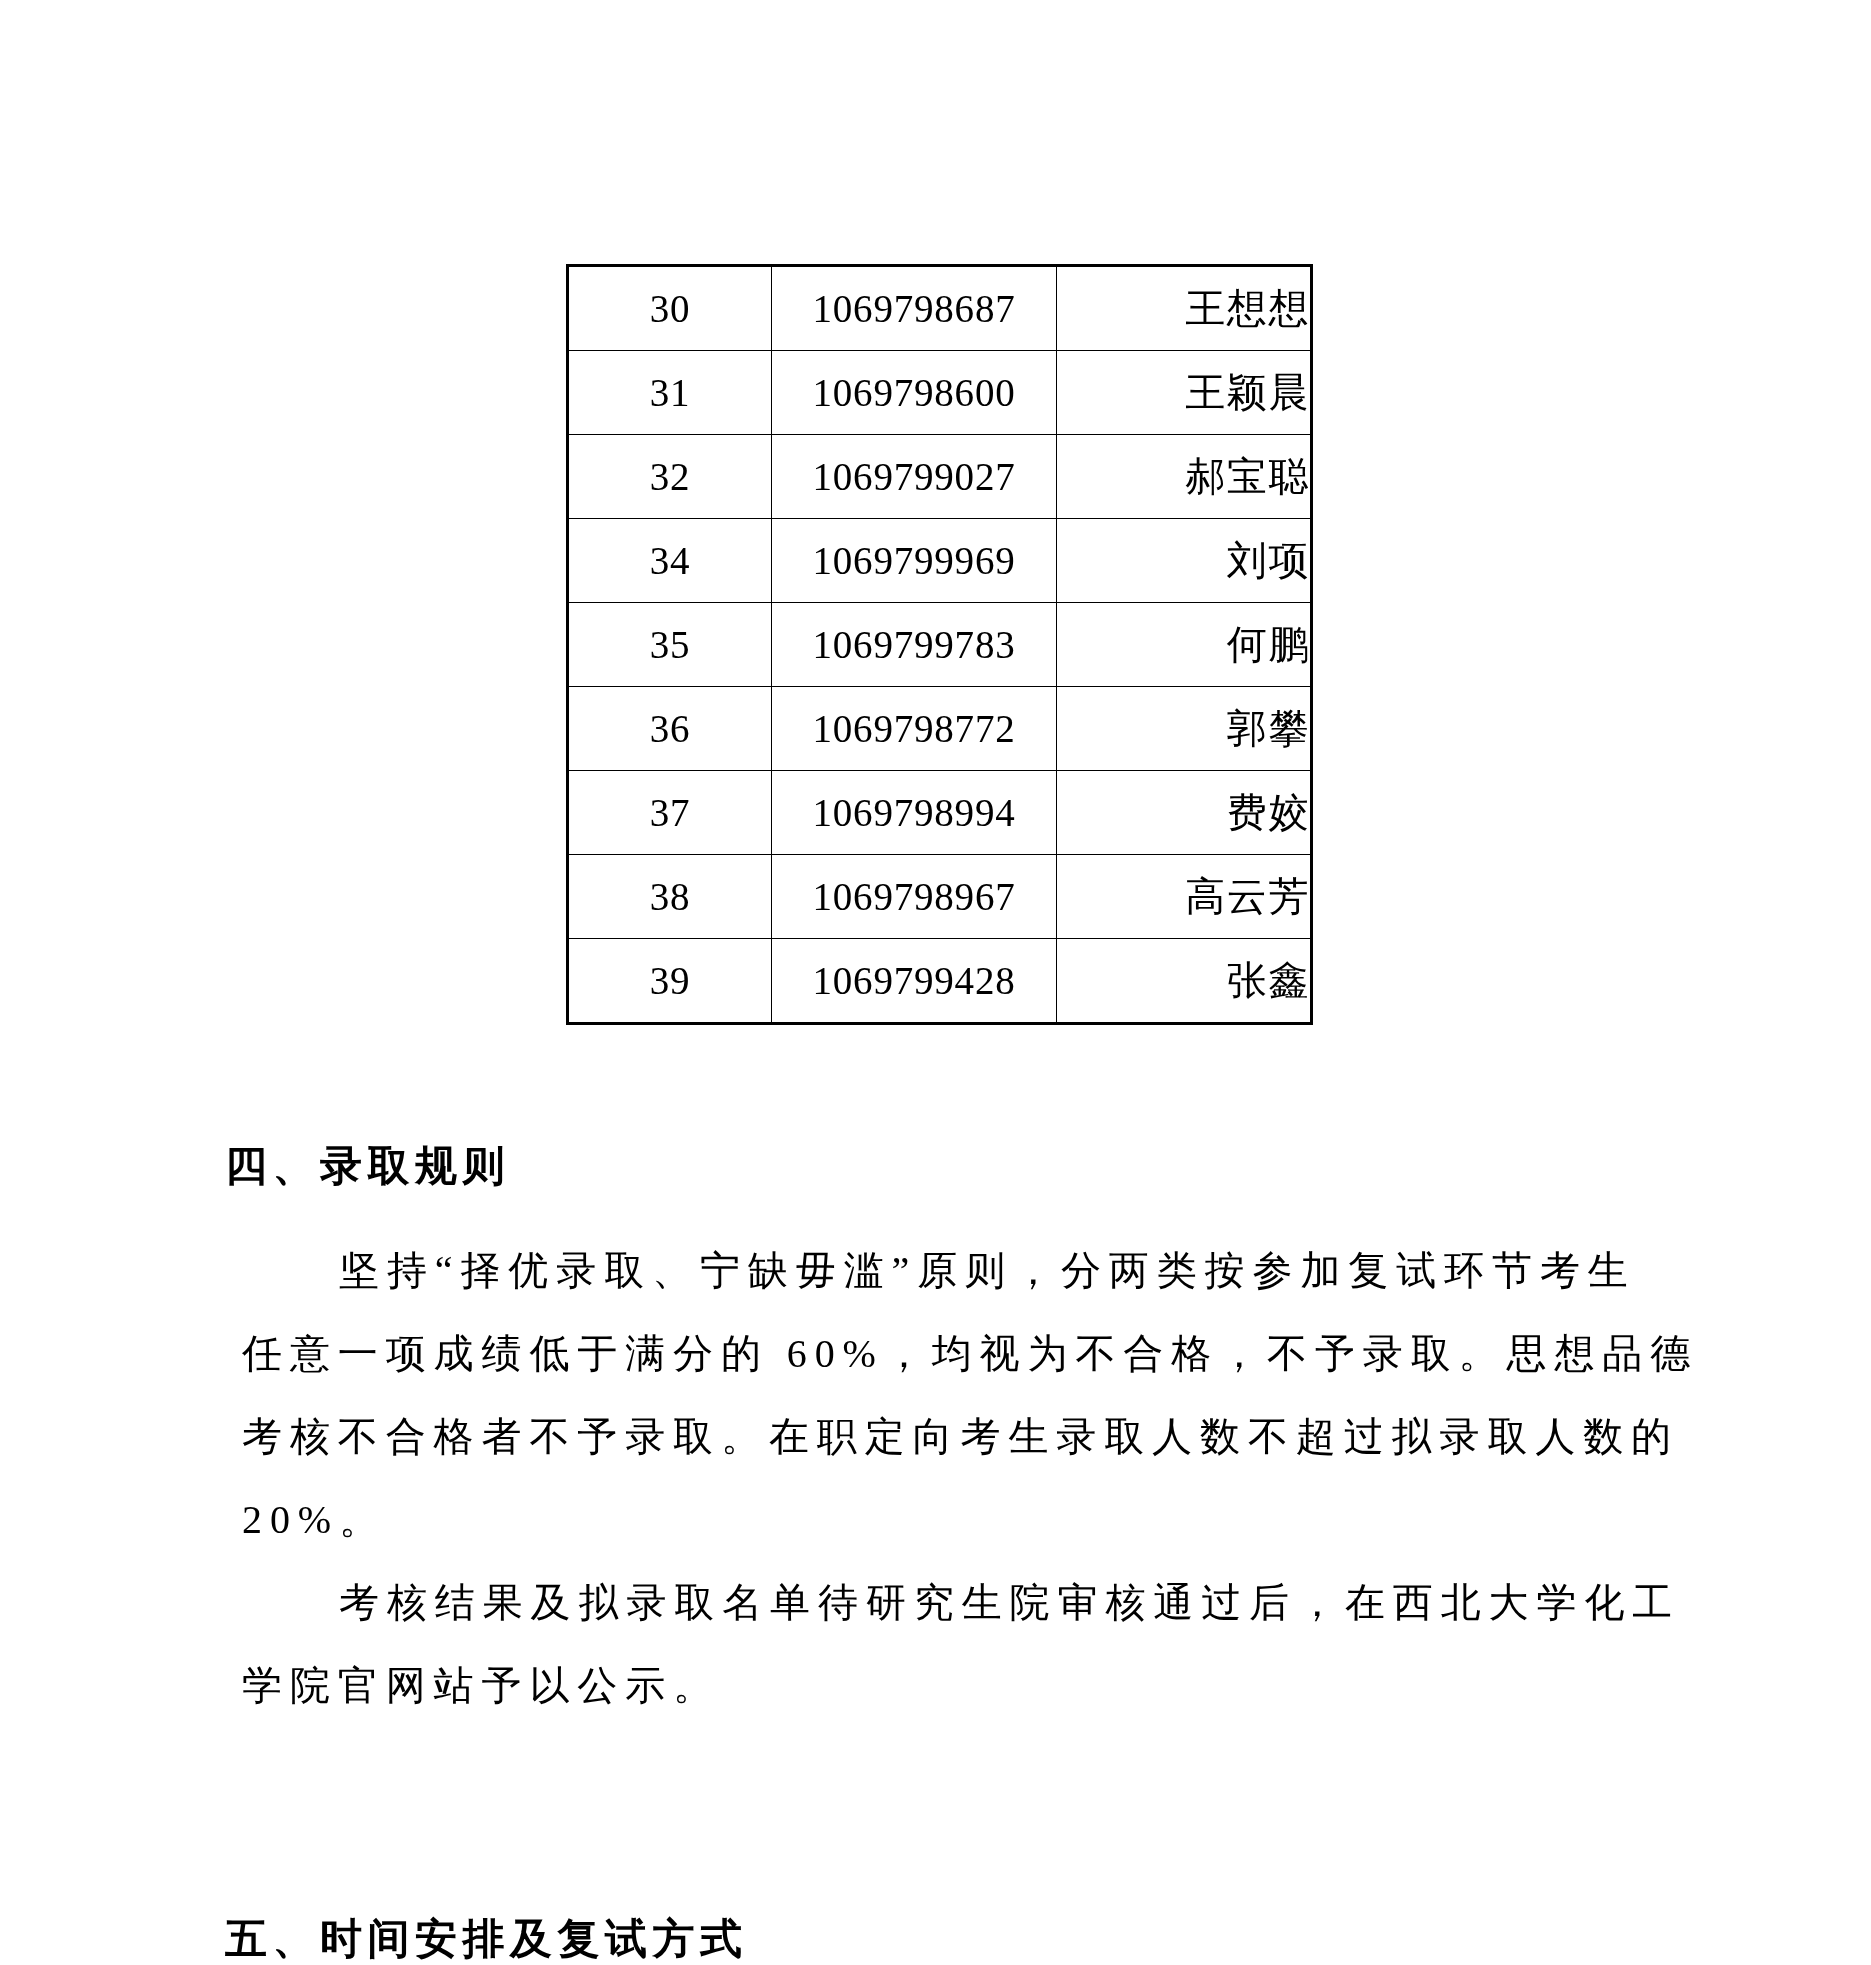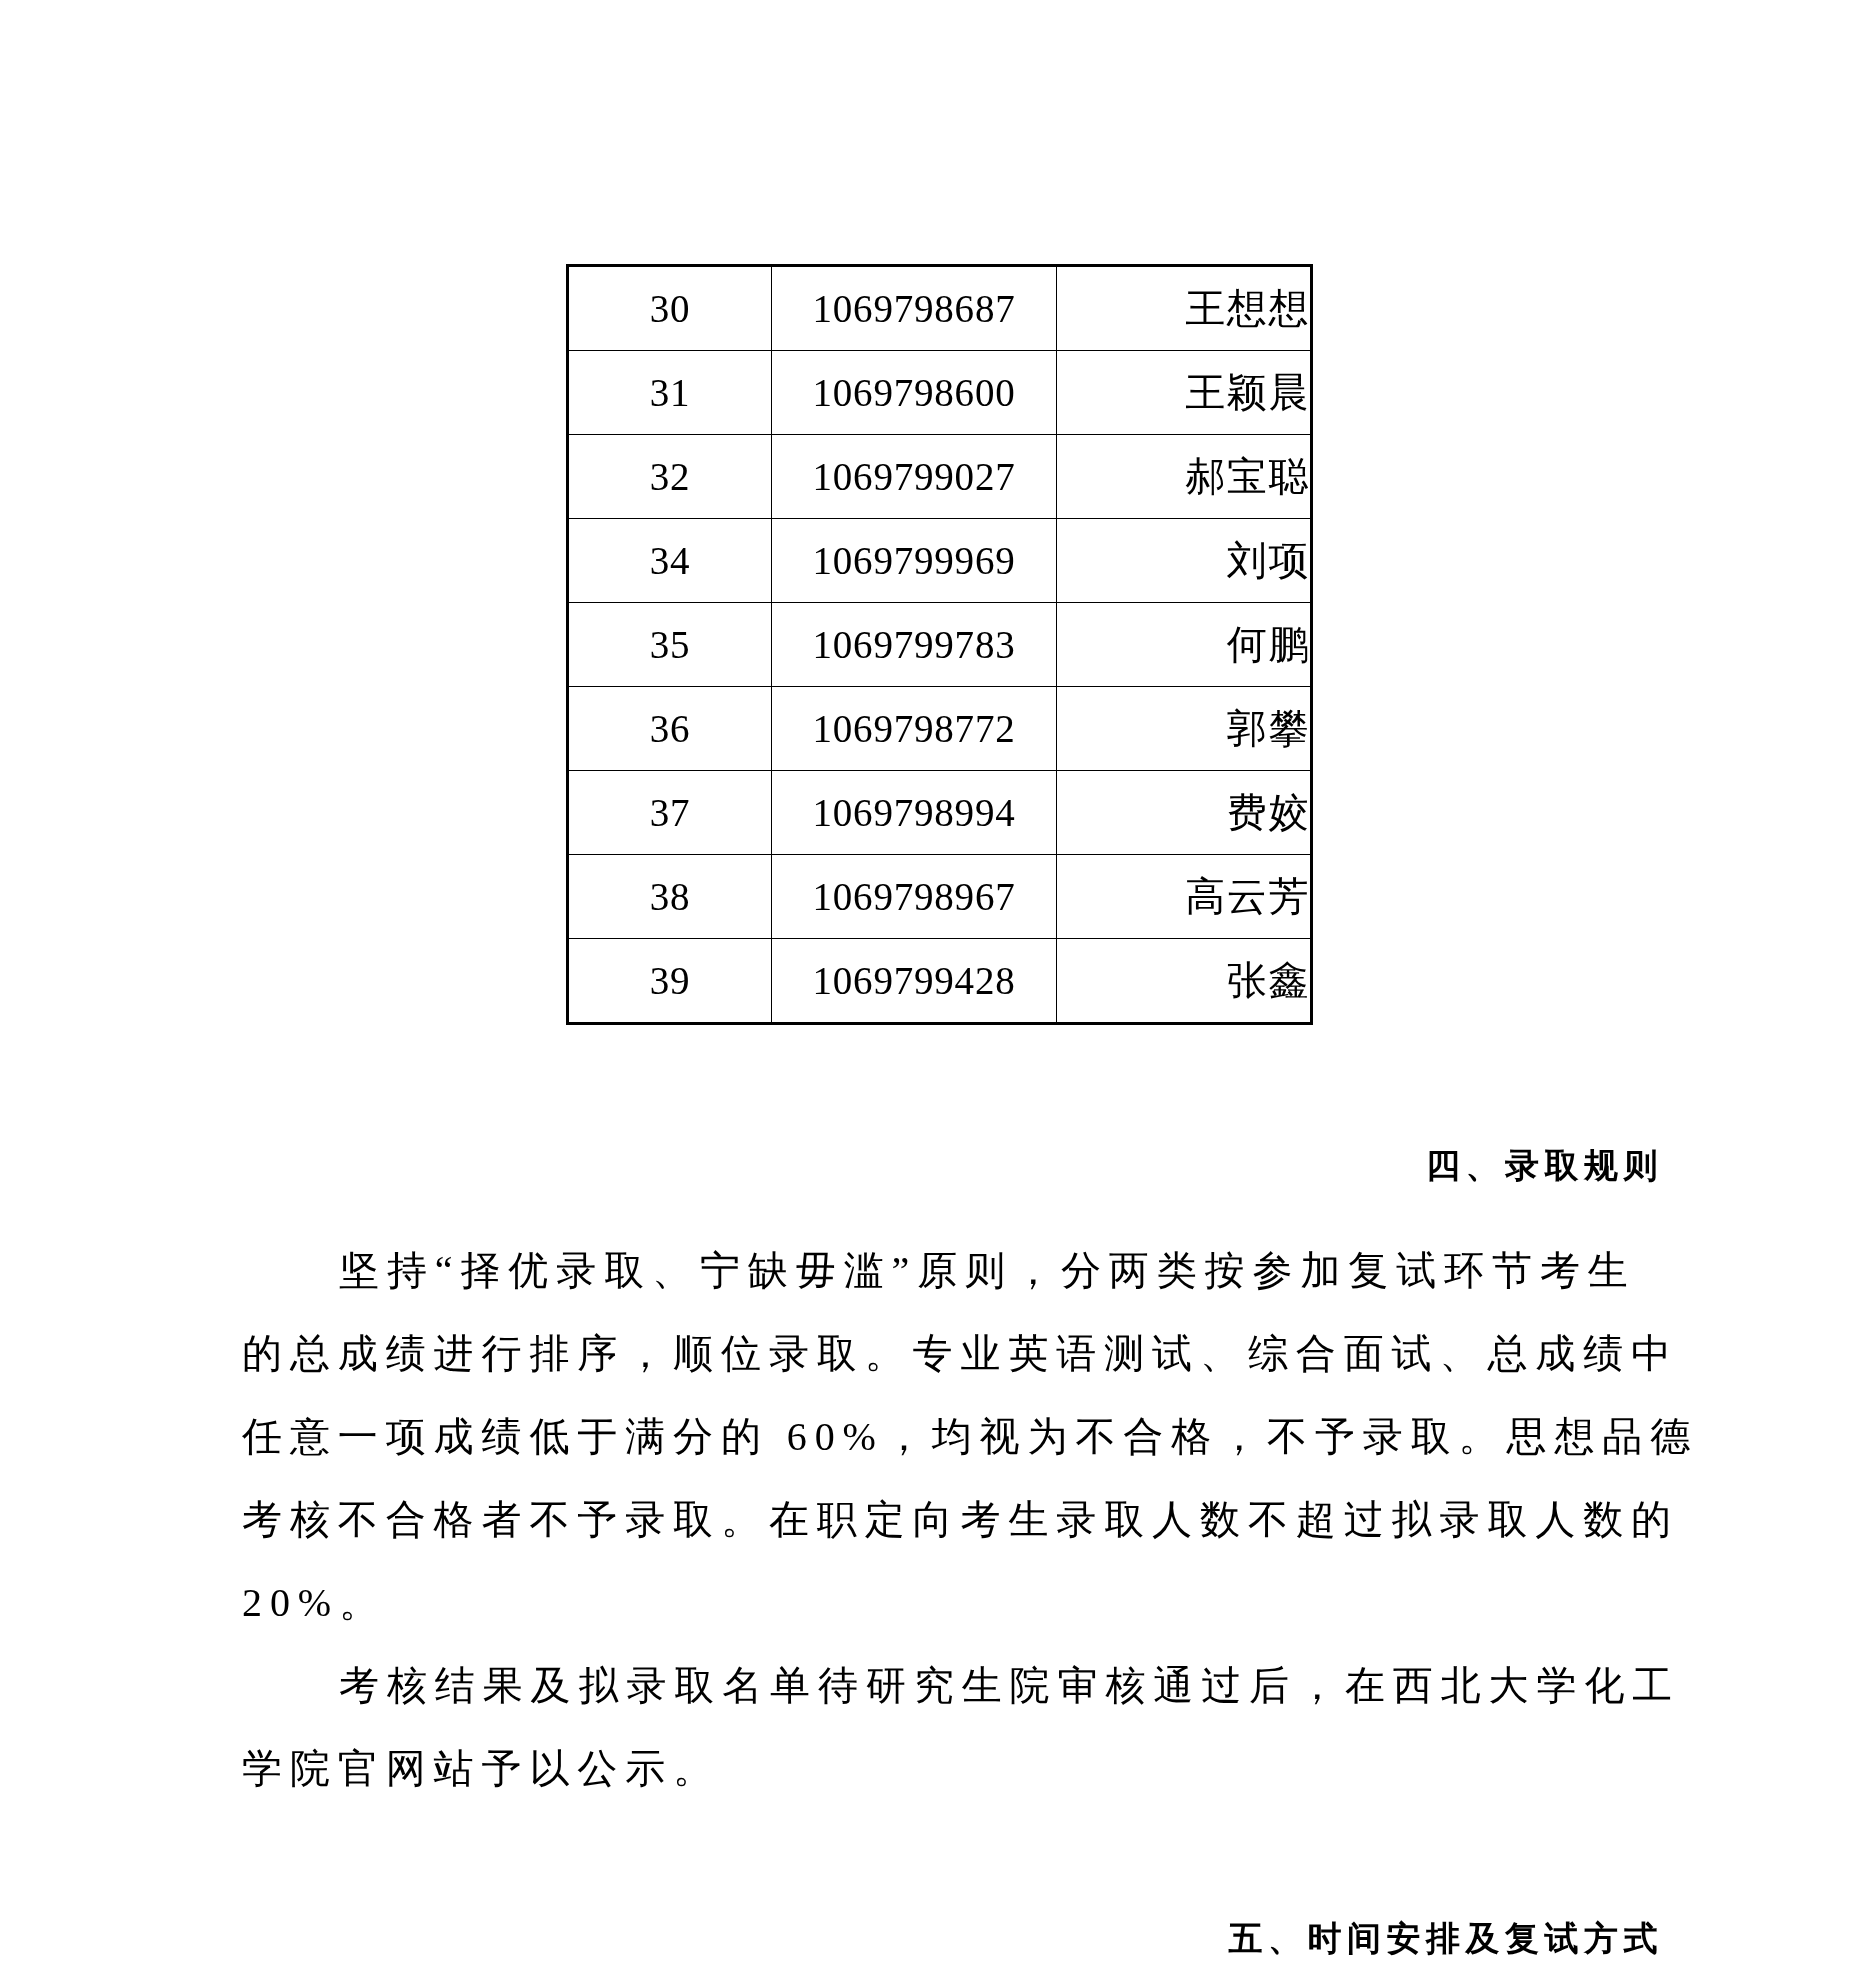--- a/index.html
+++ b/index.html
@@ -41,24 +41,24 @@
   .col-no   { width: 204px; }
   .col-id   { width: 285px; }
   .col-name { width: 255px; }
   .roster td.cell-name { font-size: 40px; letter-spacing: 1.6px; text-align: right; }
 
   
   .section-heading {
     position: absolute;
     left: 225px;
     width: 1438px;
-    text-align: right;
+    text-align: left;
     font-family: "Liberation Sans", "DejaVu Sans", sans-serif;
     font-weight: bold;
-    font-size: 34px;
+    font-size: 42px;
     letter-spacing: 5.5px;
     line-height: 55px;
     white-space: nowrap;
   }
   #heading4 { top: 1138px; }
   #heading5 { top: 1911px; }
 
   
   .body-lines {
     position: absolute;
@@ -132,21 +132,20 @@
           <td class="cell-name">张鑫</td>
         </tr>
       </tbody>
   </table>
 
   <div class="section-heading" id="heading4">四、录取规则</div>
 
   <div class="body-lines" id="section4-lines">
 
   <div class="line indent">坚持“择优录取、宁缺毋滥”原则，分两类按参加复试环节考生</div>
-      <div class="line">的总成绩进行排序，顺位录取。专业英语测试、综合面试、总成绩中</div>
       <div class="line">任意一项成绩低于满分的 60%，均视为不合格，不予录取。思想品德</div>
       <div class="line">考核不合格者不予录取。在职定向考生录取人数不超过拟录取人数的</div>
       <div class="line">20%。</div>
       <div class="line indent">考核结果及拟录取名单待研究生院审核通过后，在西北大学化工</div>
       <div class="line">学院官网站予以公示。</div>
     </div>
 
   <div class="section-heading" id="heading5">五、时间安排及复试方式</div>
 
 </div>

